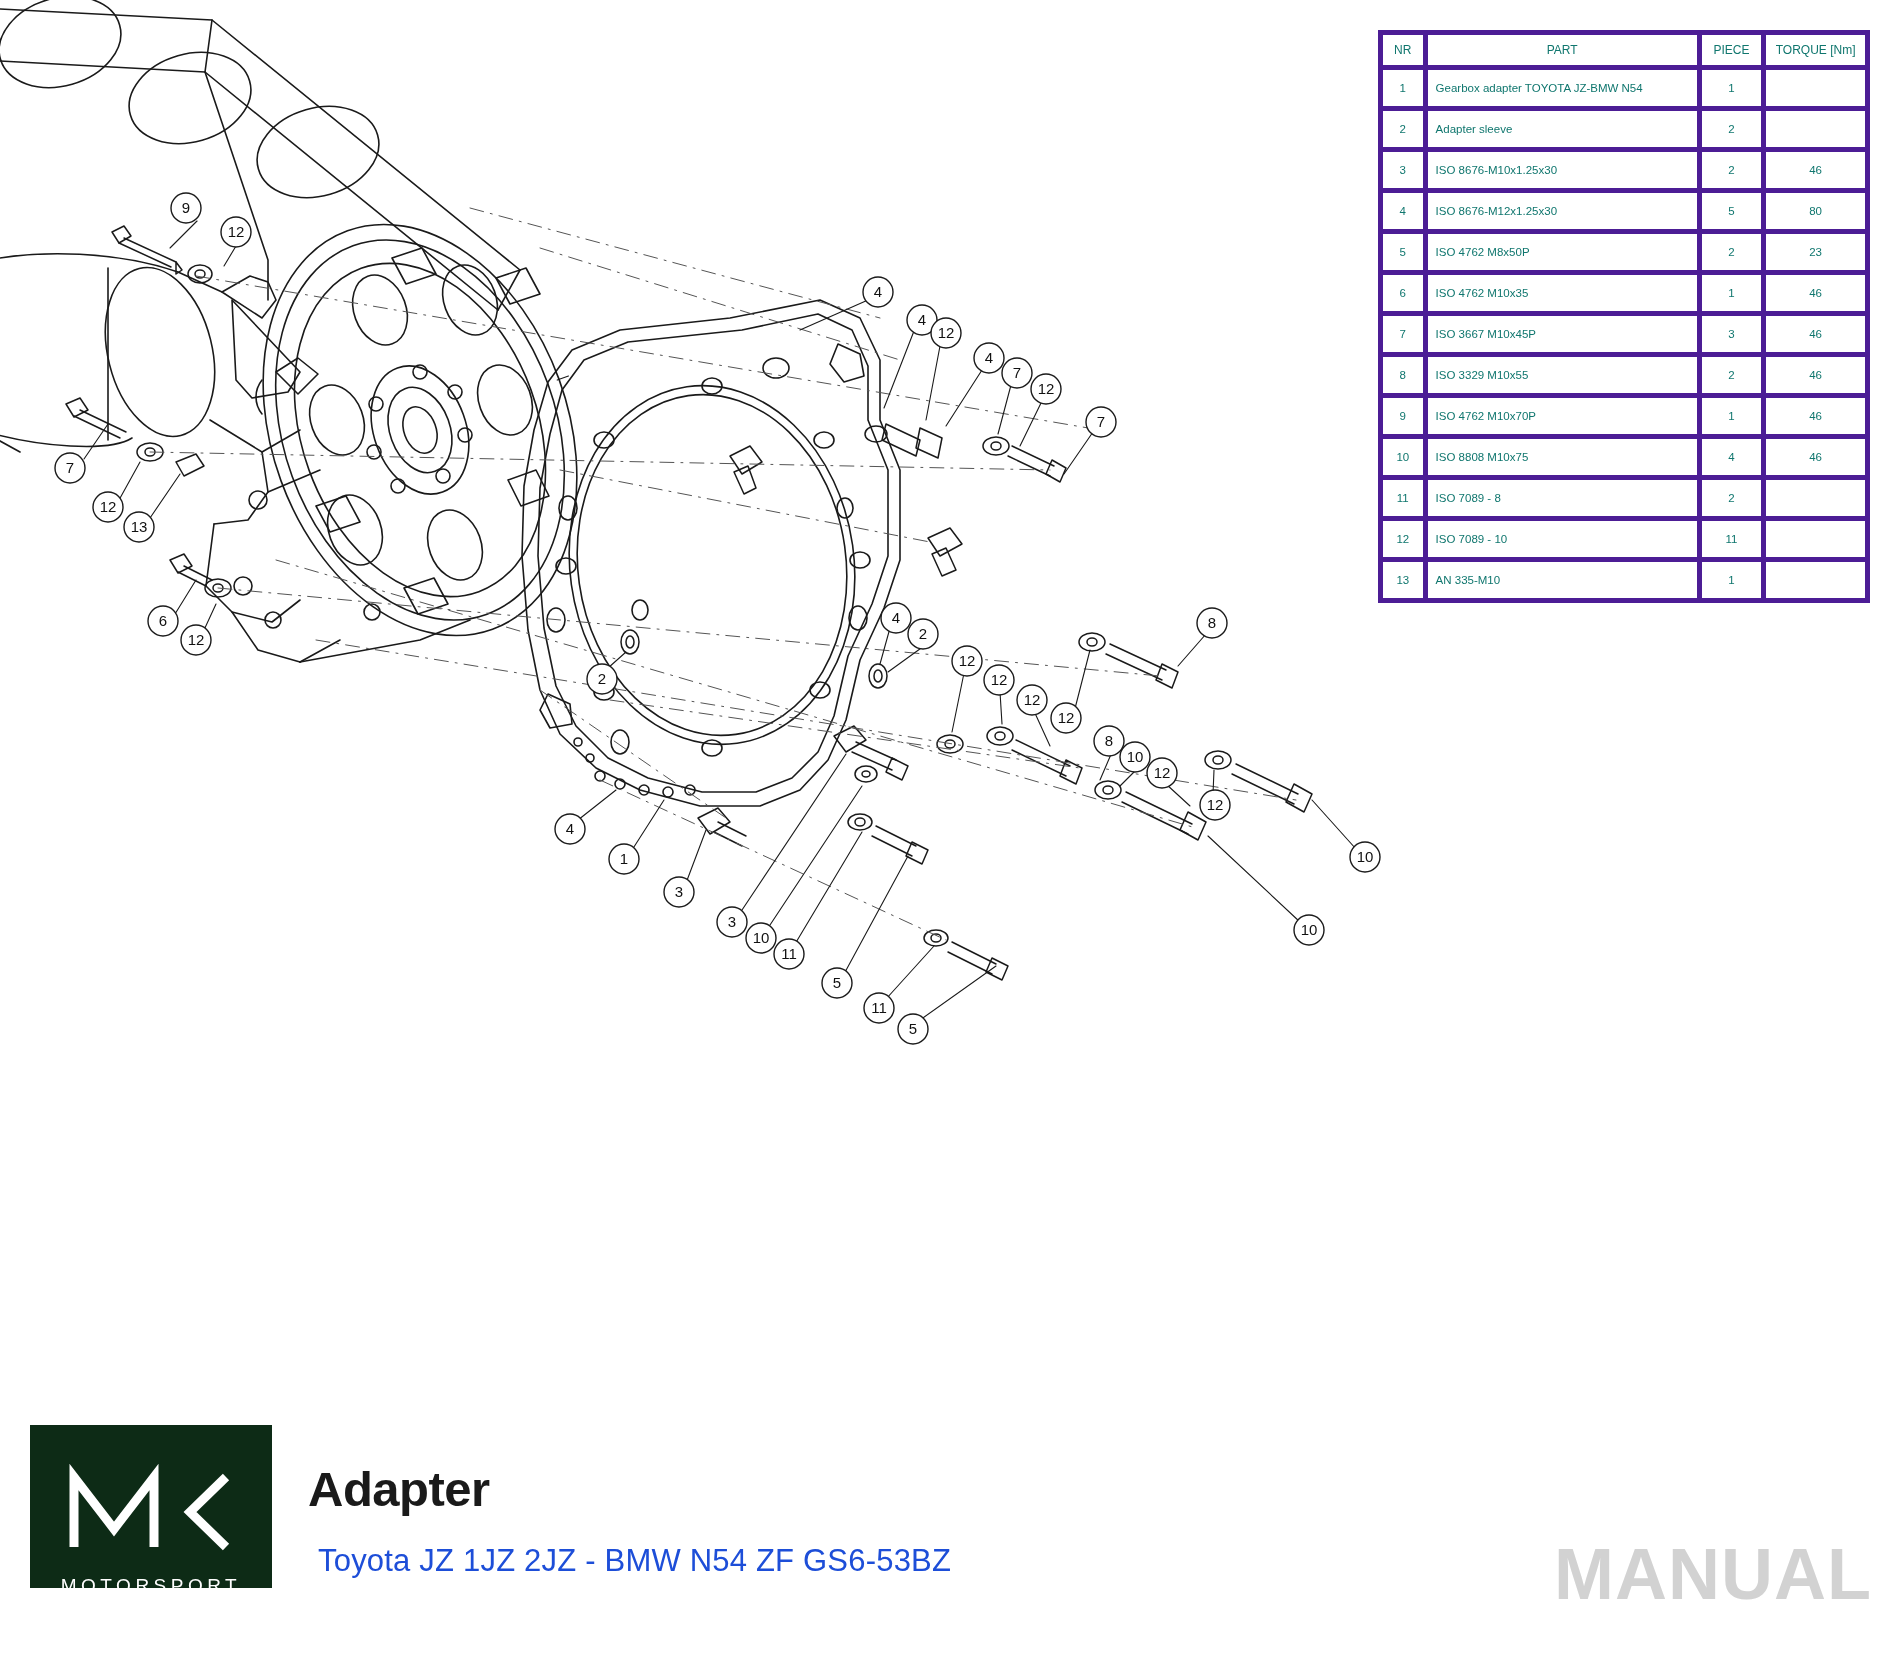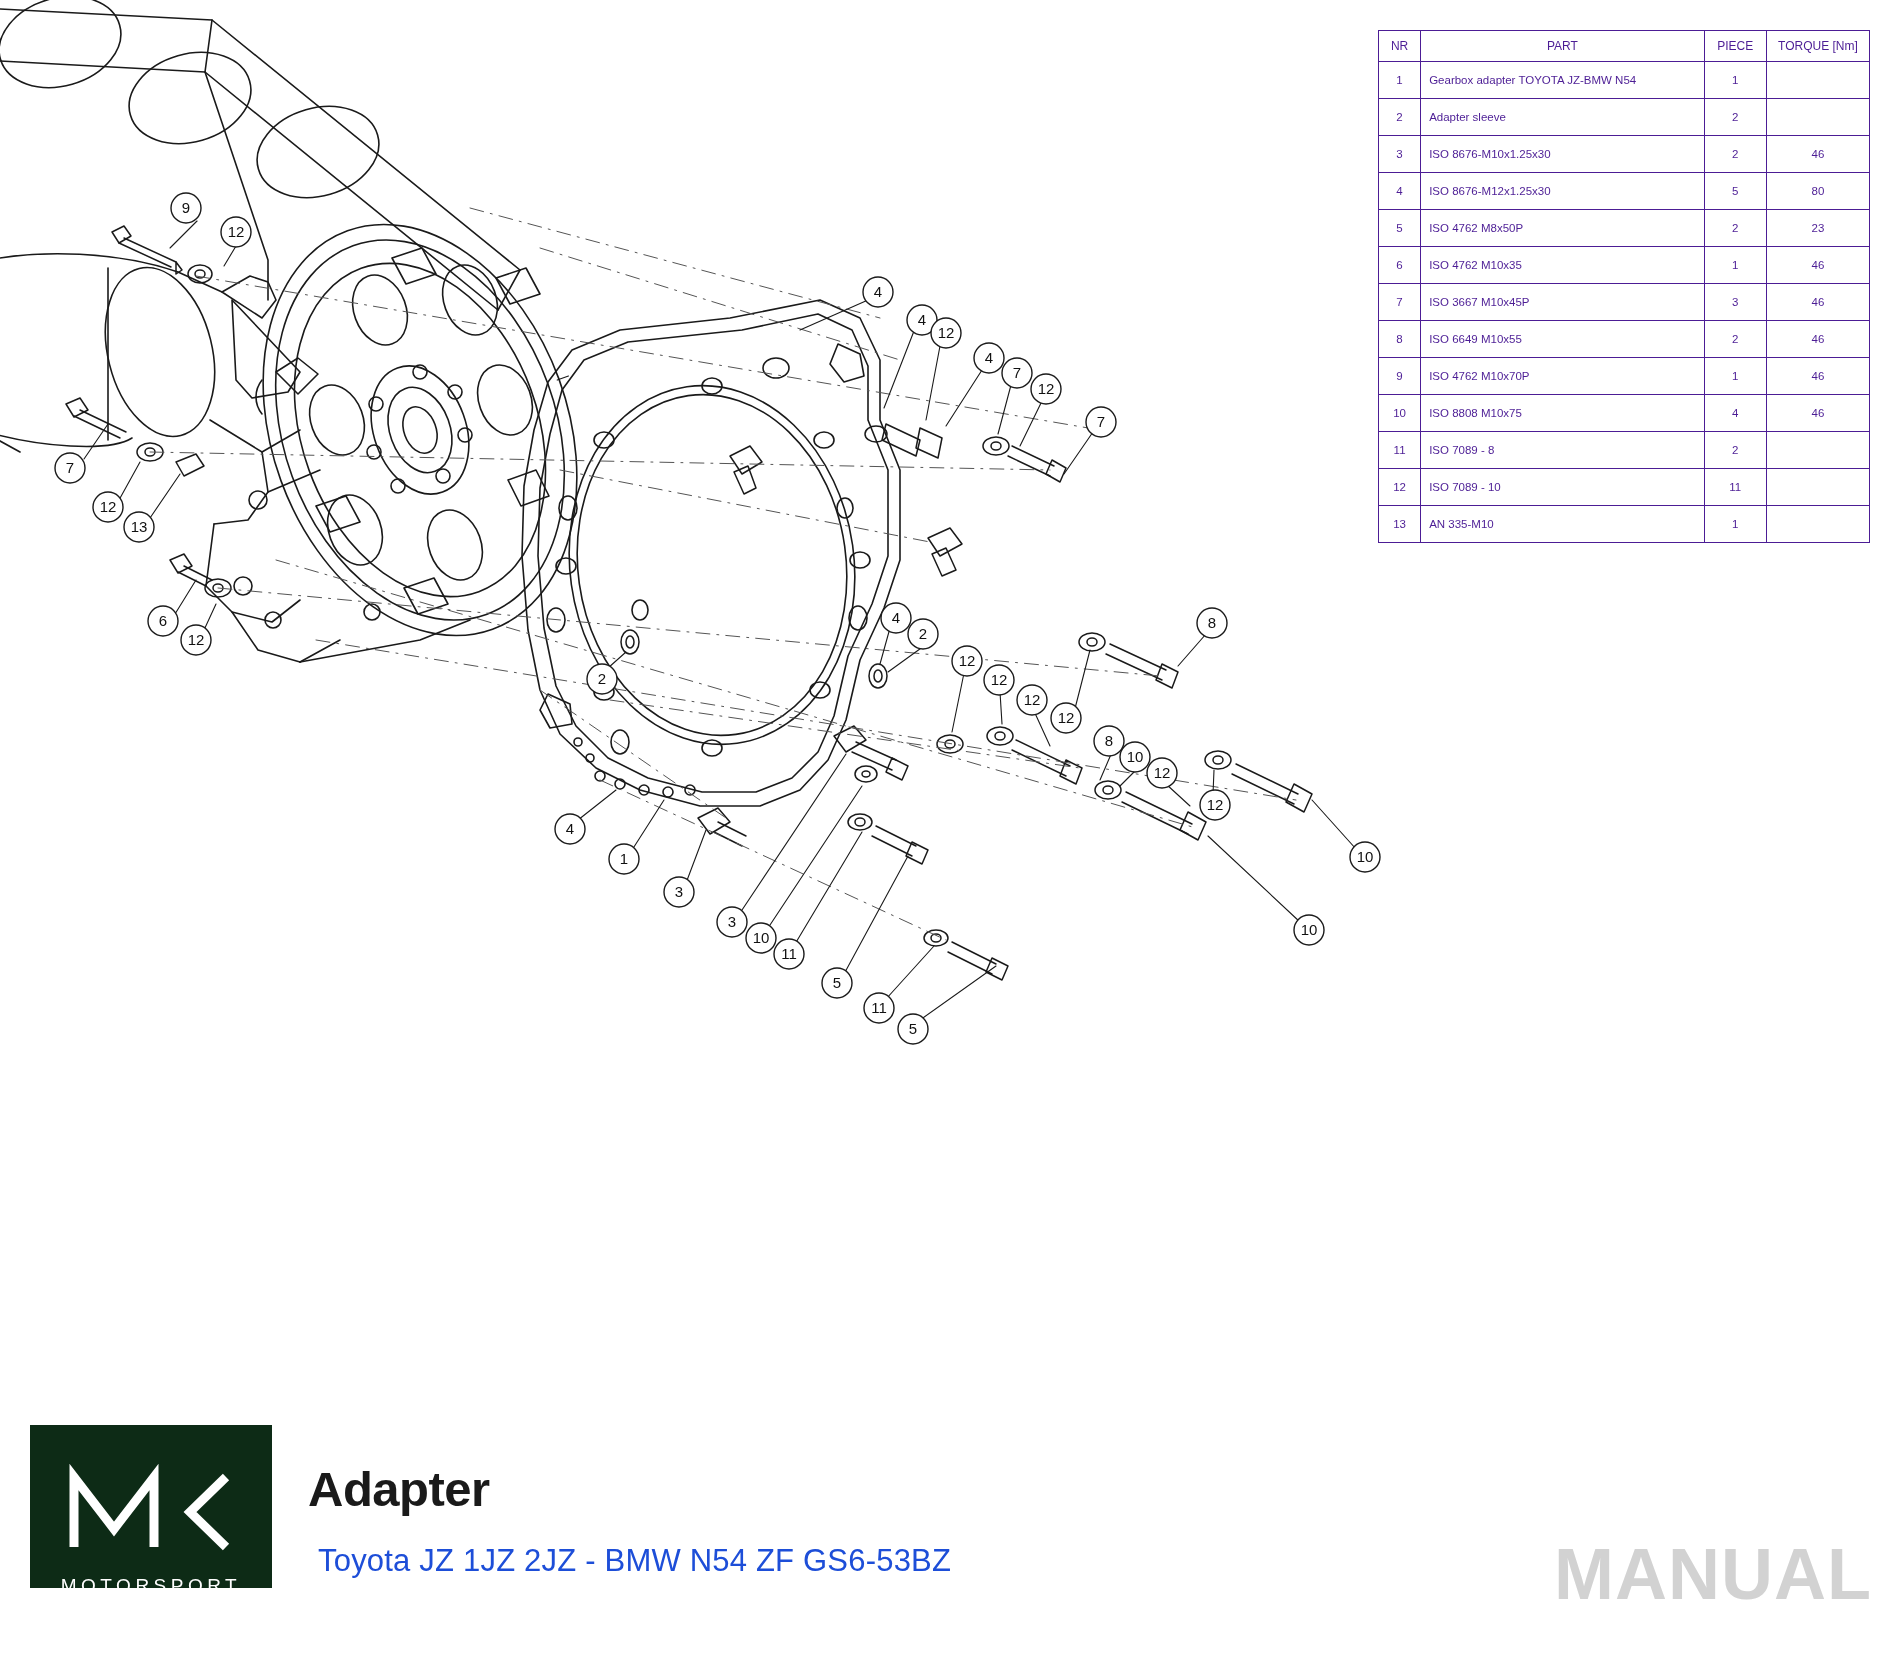--- a/index.html
+++ b/index.html
@@ -32,26 +32,26 @@
   #parts-table {
     position: absolute;
     left: 1378px;
     top: 30px;
     width: 492px;
     border-collapse: collapse;
     font-size: 11.5px;
     background: #ffffff;
   }
   #parts-table th, #parts-table td {
-    border: 1px solid #4c1d95;
+    border: 5px solid #4c1d95;
     font-weight: normal;
     padding: 0;
     height: 36px;
     vertical-align: middle;
-    color: #4c1d95;
+    color: #0f766e;
   }
   #parts-table th {
     font-size: 12px;
     text-align: center;
     height: 30px;
   }
   .col-nr    { width: 42px;  text-align: center; }
   .col-part  { width: 282px; text-align: left; padding-left: 8px !important; }
   .col-piece { width: 62px;  text-align: center; }
   .col-torque{ width: 104px; text-align: center; }
@@ -598,21 +598,21 @@
         <td class="col-torque">46</td>
       </tr>
       <tr>
         <td class="col-nr">7</td>
         <td class="col-part">ISO 3667 M10x45P</td>
         <td class="col-piece">3</td>
         <td class="col-torque">46</td>
       </tr>
       <tr>
         <td class="col-nr">8</td>
-        <td class="col-part">ISO 6649 M10x55</td>
+        <td class="col-part">ISO 3329 M10x55</td>
         <td class="col-piece">2</td>
         <td class="col-torque">46</td>
       </tr>
       <tr>
         <td class="col-nr">9</td>
         <td class="col-part">ISO 4762 M10x70P</td>
         <td class="col-piece">1</td>
         <td class="col-torque">46</td>
       </tr>
       <tr>

